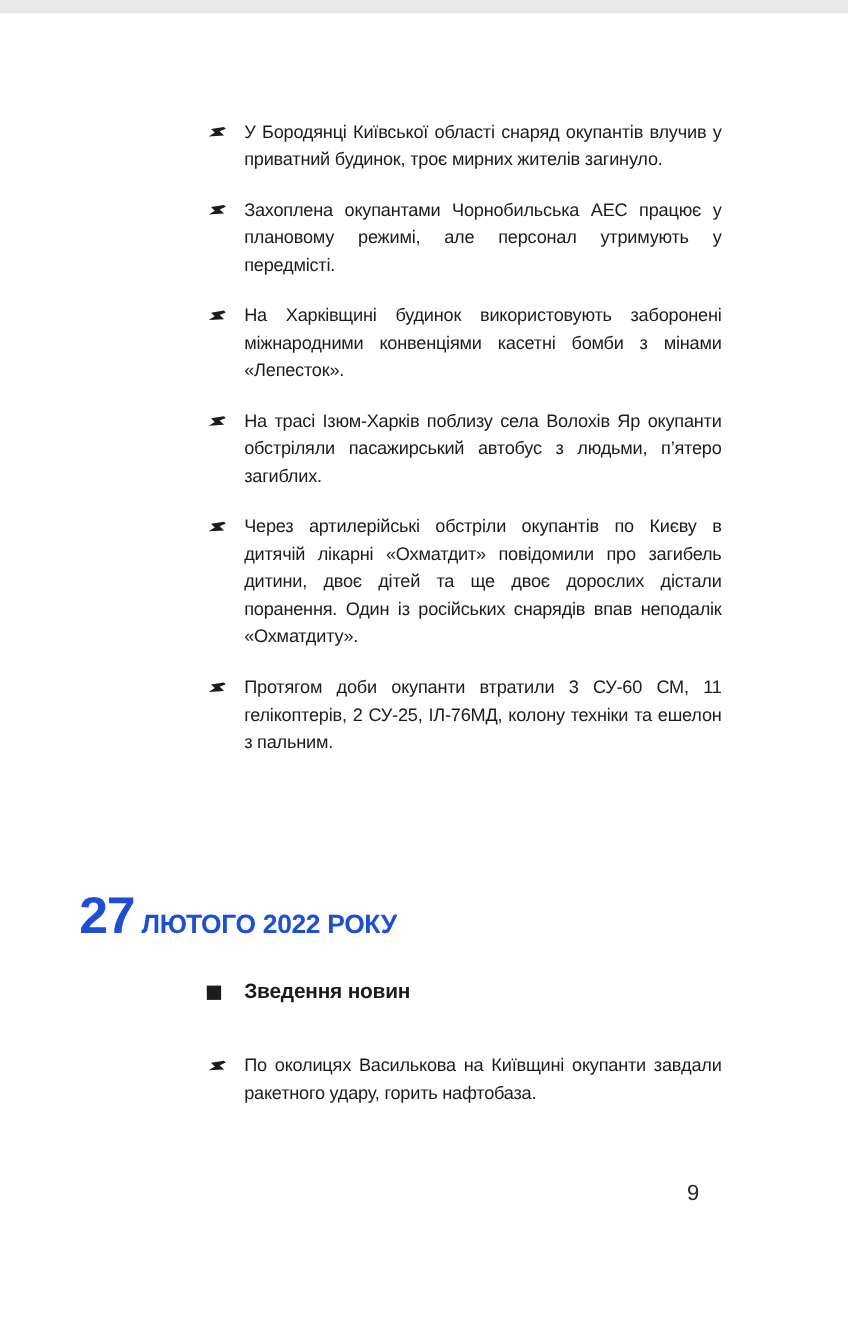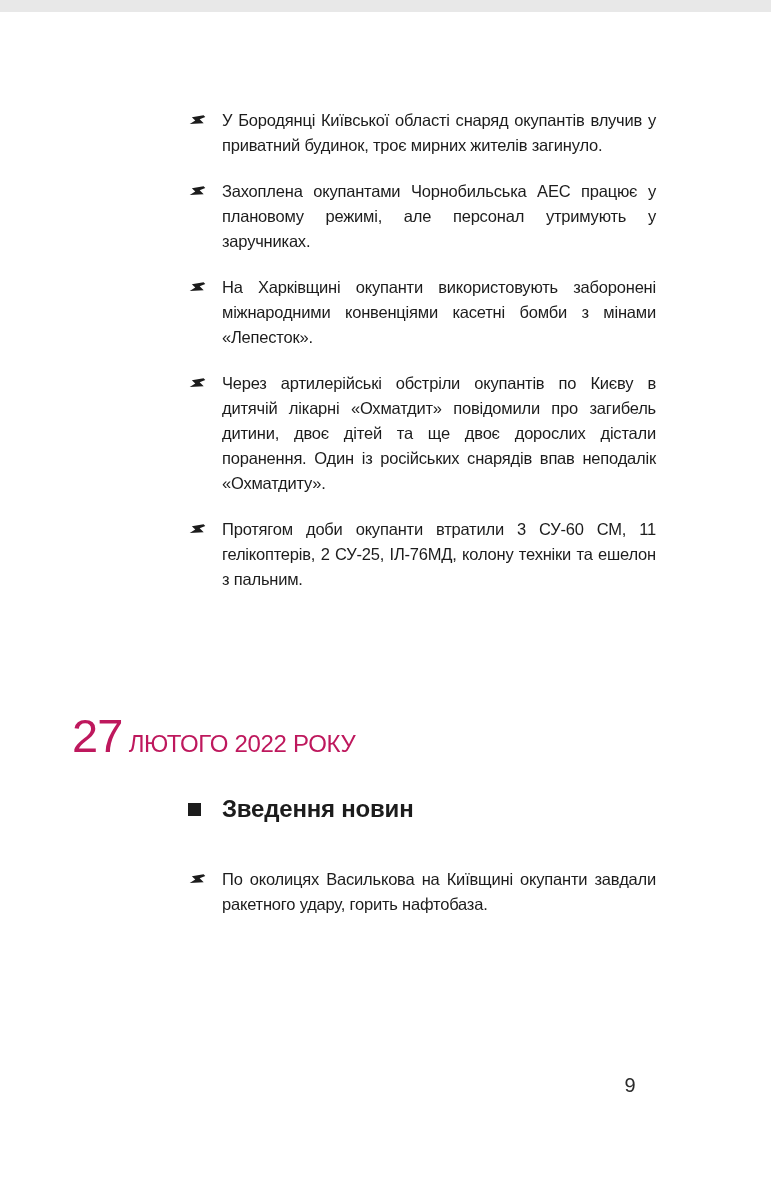--- a/index.html
+++ b/index.html
@@ -40,22 +40,22 @@
   .bullet-text {
     flex: 1;
     font-size: 16.5px;
     line-height: 25px;
     text-align: justify;
     letter-spacing: -0.2px;
   }
   .date-heading {
     margin: 116px 0 0 72px;
     white-space: nowrap;
-    font-weight: normal;
-    color: #be185d;
+    font-weight: bold;
+    color: #1d4ed8;
   }
   .date-heading .day {
     font-size: 47px;
     letter-spacing: -1px;
   }
   .date-heading .rest {
     font-size: 24px;
     letter-spacing: -0.3px;
   }
   .subheading {
@@ -66,21 +66,21 @@
   .subheading .square {
     flex: 0 0 34px;
   }
   .subheading .square span {
     display: block;
     width: 13px;
     height: 13px;
     background: #1c1c1c;
   }
   .subheading .subheading-text {
-    font-size: 24px;
+    font-size: 19px;
     font-weight: bold;
     letter-spacing: -0.2px;
   }
   .page-number {
     position: absolute;
     top: 1062px;
     left: 600px;
     width: 60px;
     text-align: center;
     font-size: 20px;
@@ -101,33 +101,41 @@
       </div>
       <div class="bullet-text">У Бородянці Київської області снаряд окупантів влучив у приватний будинок, троє мирних жителів загинуло.</div>
     </div>
 
     <div class="bullet-item">
       <div class="bullet-icon-cell">
         <svg viewBox="0 0 24 24">
             <path fill="#1c1c1c" d="M13 2 L4 14 H10 L8 22 L20 9 H13 L16 2 Z" transform="rotate(44 12 12)"></path>
           </svg>
       </div>
-      <div class="bullet-text">Захоплена окупантами Чорнобильська АЕС працює у плановому режимі, але персонал утримують у заручниках.</div>
+      <div class="bullet-text">Захоплена окупантами Чорнобильська АЕС працює у плановому режимі, але персонал утримують у передмісті.</div>
     </div>
 
 
     <div class="bullet-item">
       <div class="bullet-icon-cell">
         <svg viewBox="0 0 24 24">
             <path fill="#1c1c1c" d="M13 2 L4 14 H10 L8 22 L20 9 H13 L16 2 Z" transform="rotate(44 12 12)"></path>
           </svg>
       </div>
-      <div class="bullet-text">На Харківщині окупанти використовують заборонені міжнародними конвенціями касетні бомби з мінами «Лепесток».</div>
+      <div class="bullet-text">На Харківщині будинок використовують заборонені міжнародними конвенціями касетні бомби з мінами «Лепесток».</div>
     </div>
 
+    <div class="bullet-item">
+      <div class="bullet-icon-cell">
+        <svg viewBox="0 0 24 24">
+            <path fill="#1c1c1c" d="M13 2 L4 14 H10 L8 22 L20 9 H13 L16 2 Z" transform="rotate(44 12 12)"></path>
+          </svg>
+      </div>
+      <div class="bullet-text">На трасі Ізюм-Харків поблизу села Волохів Яр окупанти обстріляли пасажирський автобус з людьми, п’ятеро загиблих.</div>
+    </div>
 
     <div class="bullet-item">
       <div class="bullet-icon-cell">
         <svg viewBox="0 0 24 24">
             <path fill="#1c1c1c" d="M13 2 L4 14 H10 L8 22 L20 9 H13 L16 2 Z" transform="rotate(44 12 12)"></path>
           </svg>
       </div>
       <div class="bullet-text">Через артилерійські обстріли окупантів по Києву в дитячій лікарні «Охматдит» повідомили про загибель дитини, двоє дітей та ще двоє дорослих дістали поранення. Один із російських снарядів впав неподалік «Охматдиту».</div>
     </div>
 

